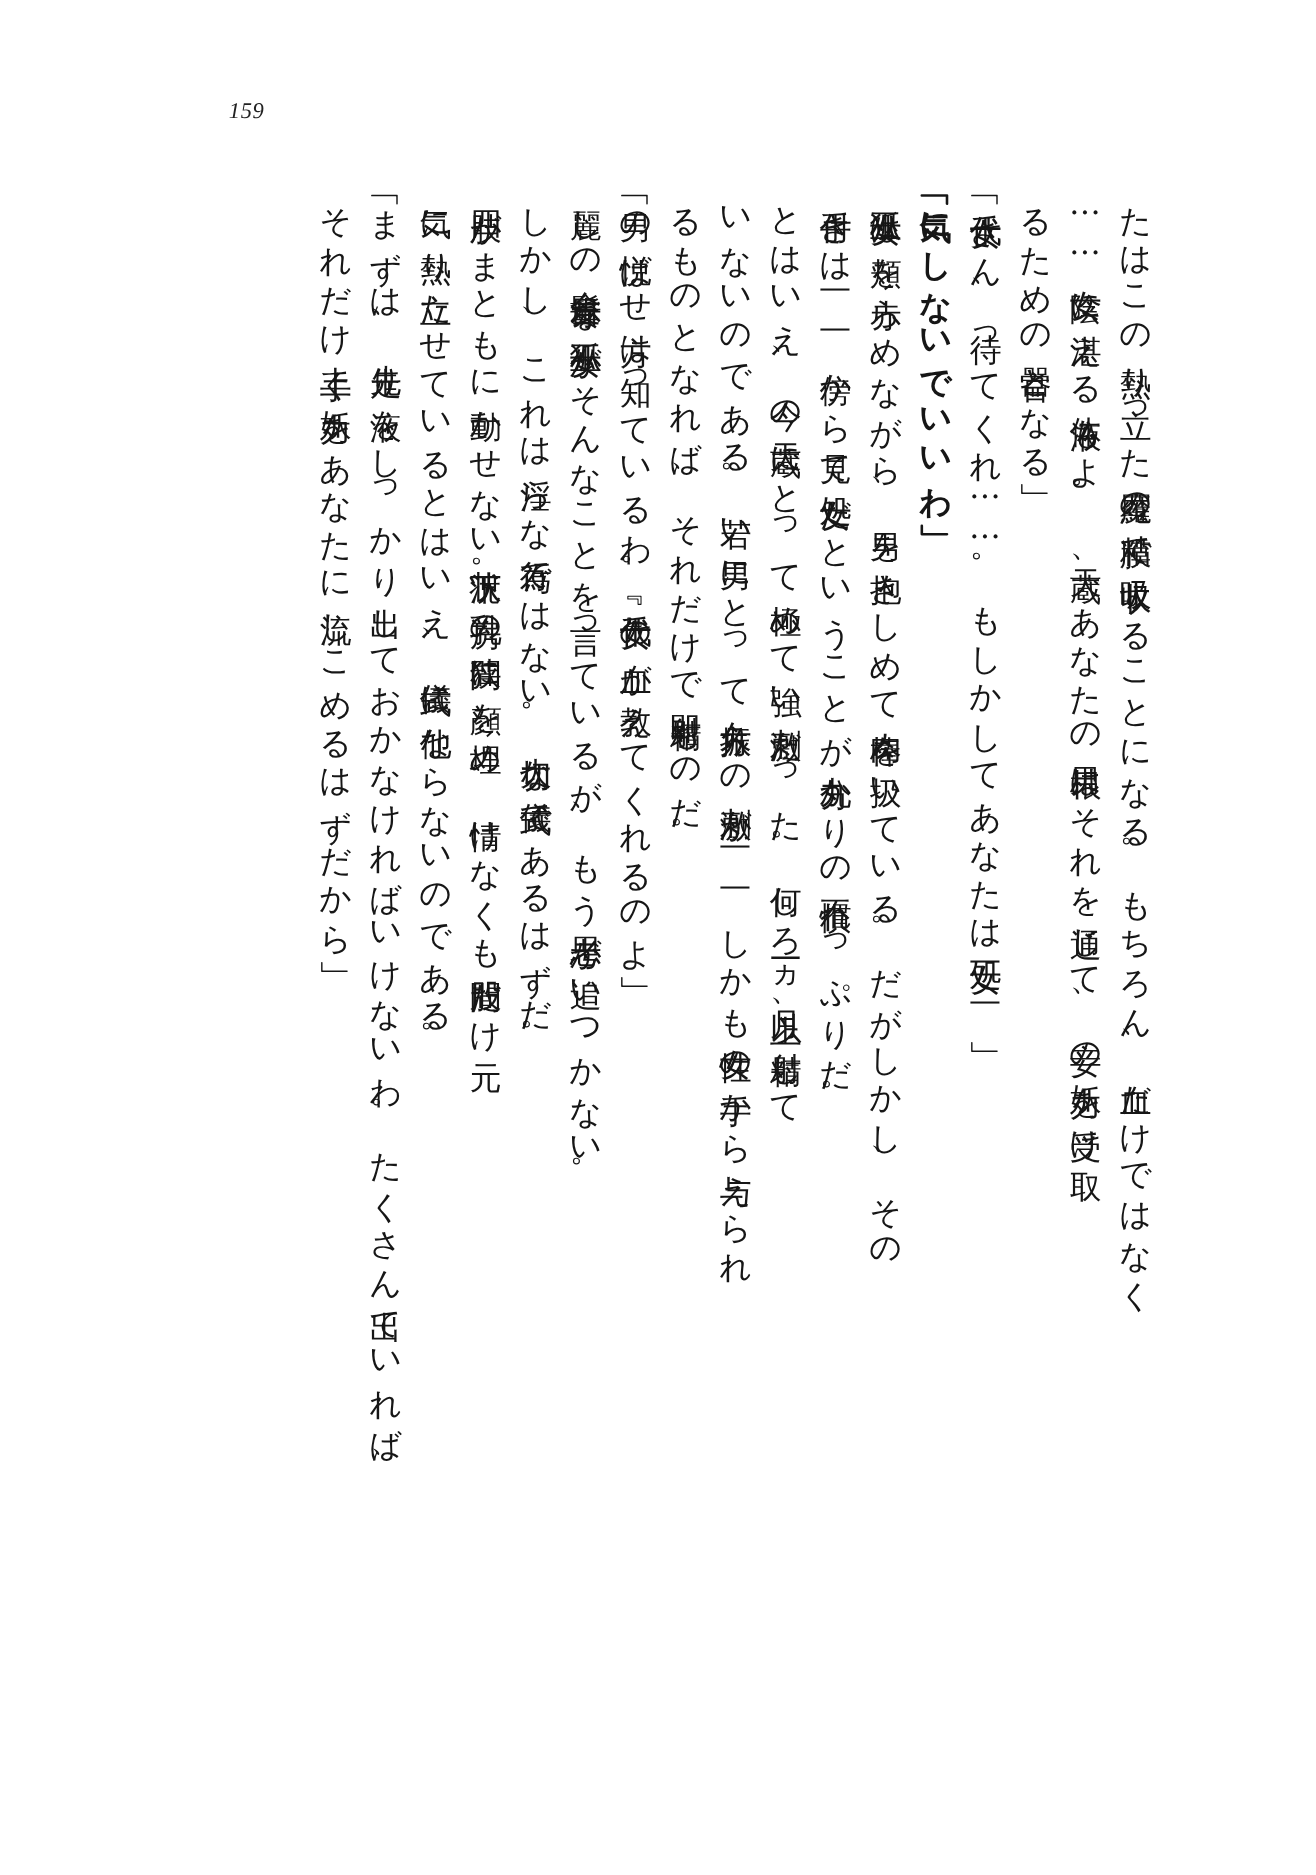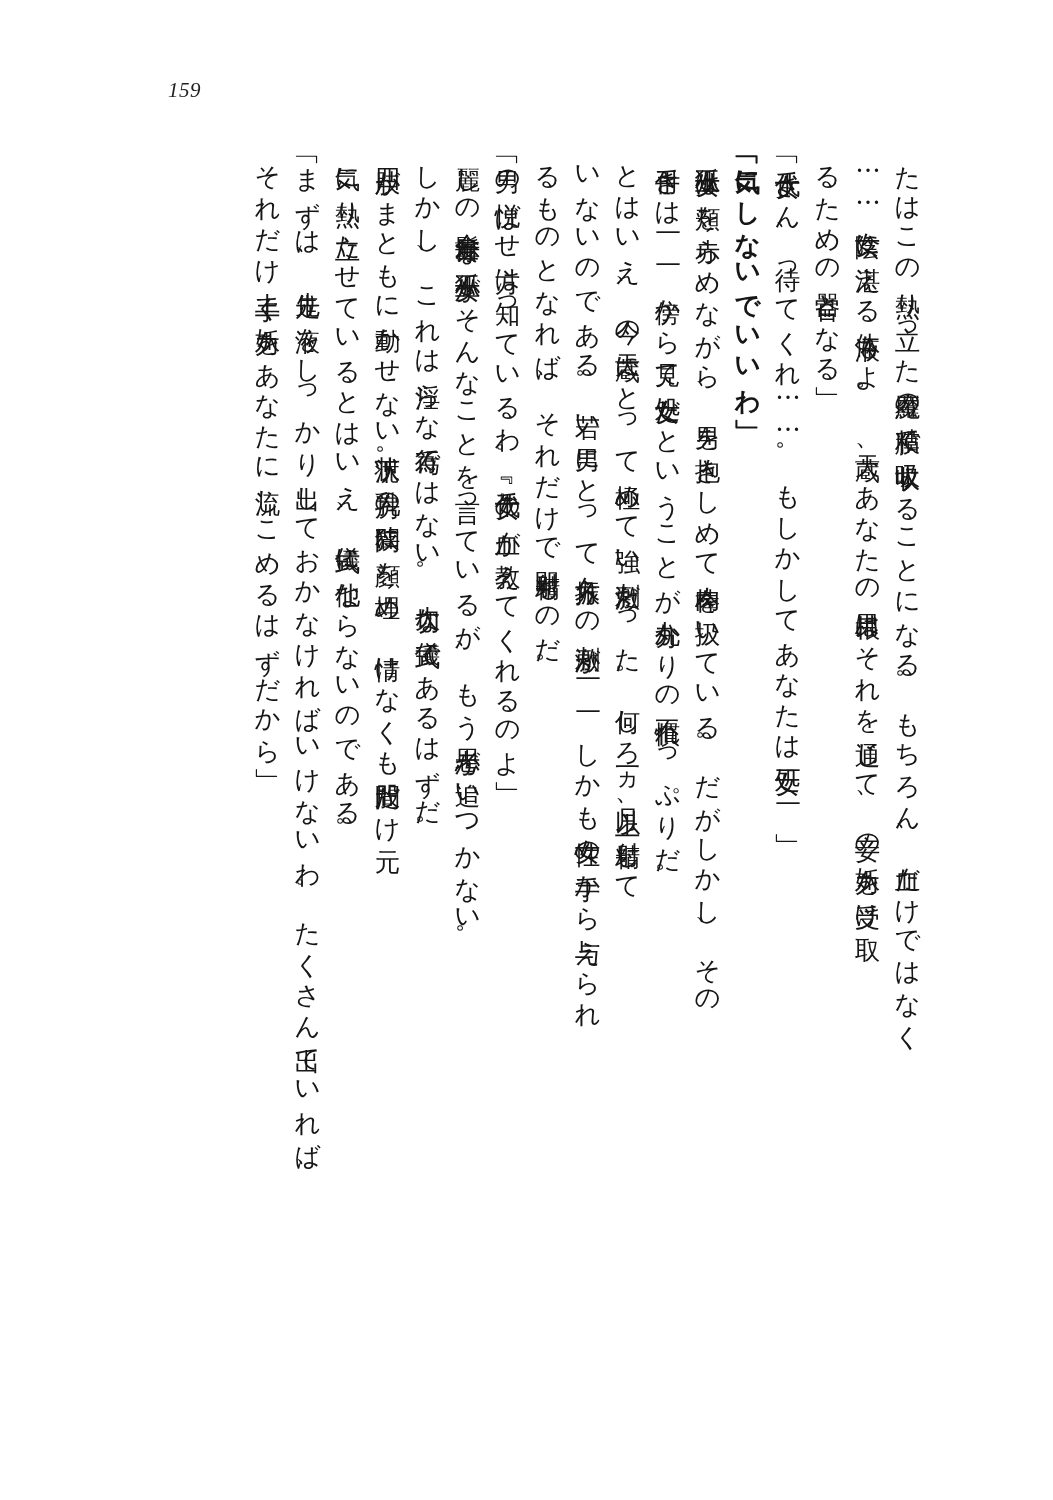--- a/index.html
+++ b/index.html
@@ -16,22 +16,22 @@
   }
   .page {
     position: relative;
     width: 1053px;
     height: 1500px;
     background: #ffffff;
   }
   .page-number {
     position: absolute;
     top: 78px;
-    left: 168px;
-    font-size: 21px;
+    left: 183px;
+    font-size: 18px;
     font-style: italic;
     font-family: "Liberation Serif", "DejaVu Serif", serif;
     color: #222;
     letter-spacing: 0.5px;
   }
   .text-block {
     position: absolute;
     top: 148px;
     left: 120px;
     width: 800px;

